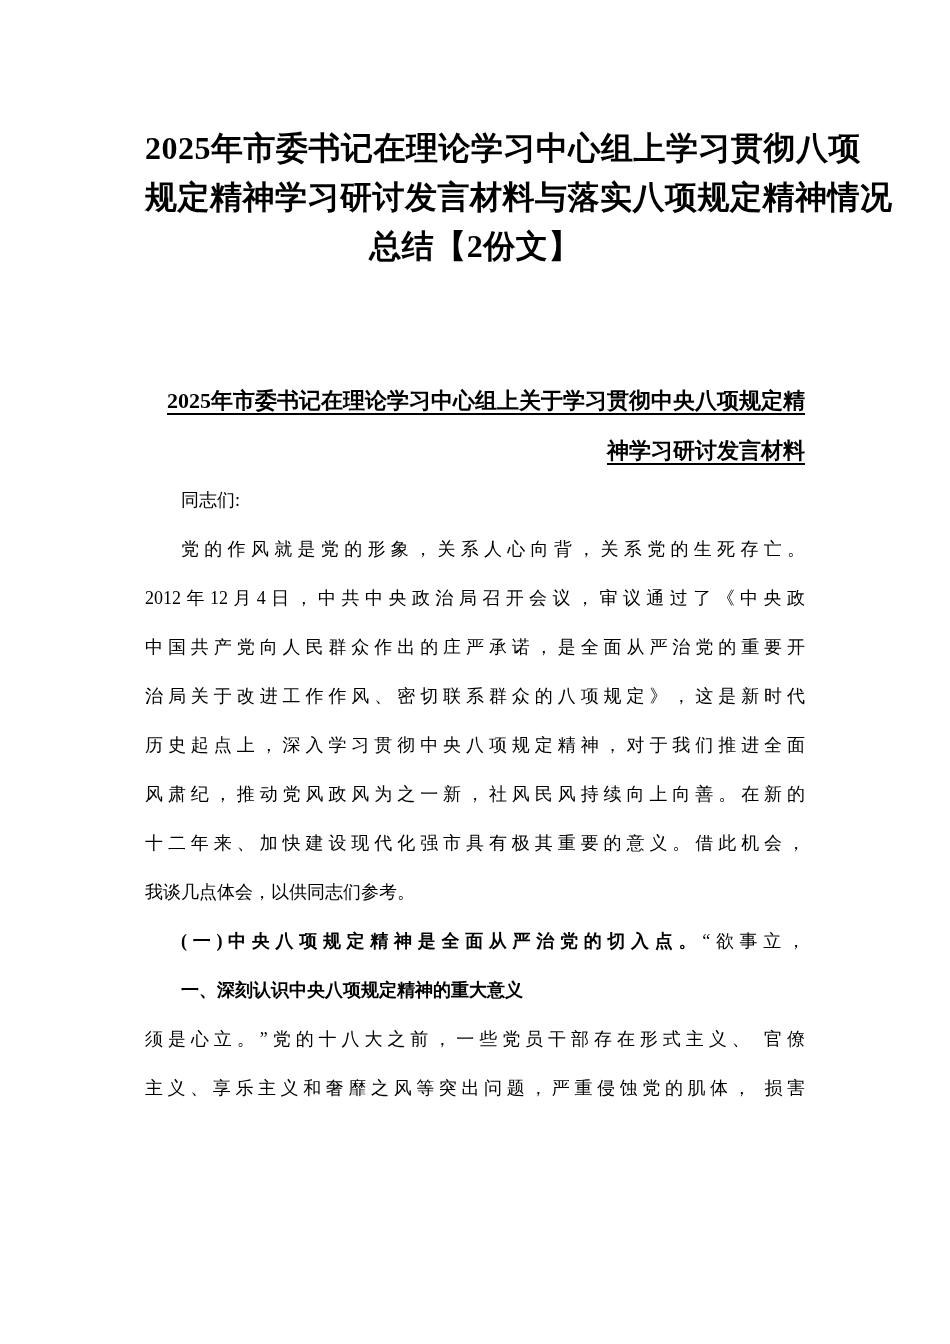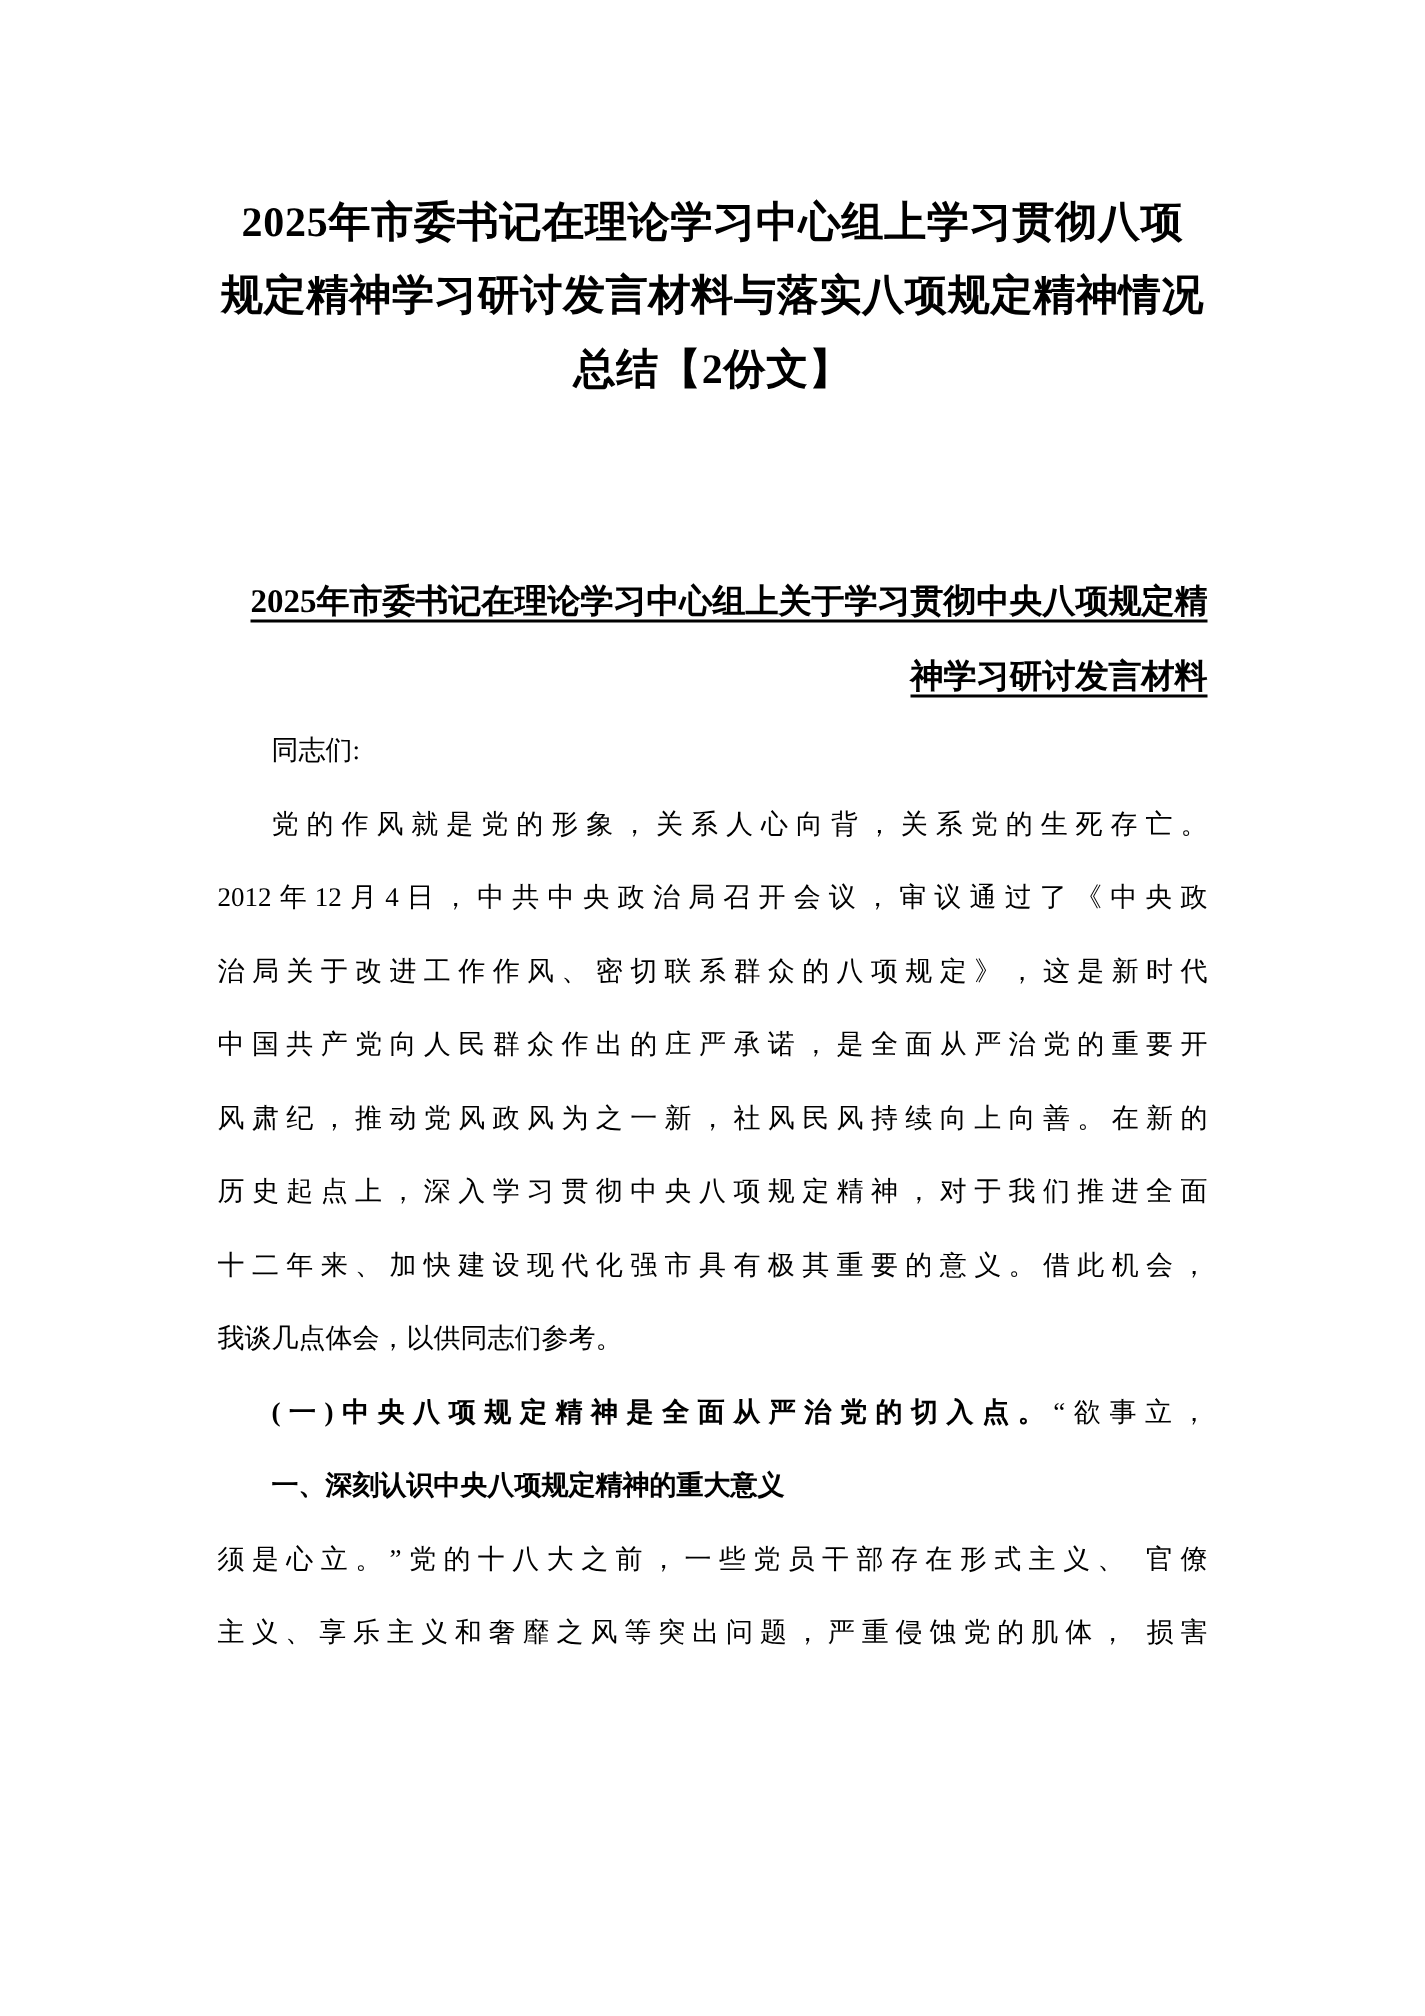--- a/index.html
+++ b/index.html
@@ -11,21 +11,21 @@
     color: #000000;
     font-family: "Liberation Serif", "DejaVu Serif", serif;
     overflow: hidden;
   }
   .content {
     box-sizing: content-box;
     padding: 124px 145px 0 145px;
     width: 660px;
   }
   .title {
-    font-size: 28px;
+    font-size: 32px;
     font-weight: bold;
     line-height: 49px;
     text-align: center;
   }
   .title-line { white-space: nowrap; letter-spacing: 0.5px; }
   .subtitle {
     margin-top: 105px;
     font-size: 22px;
     font-weight: bold;
     line-height: 50px;
@@ -57,24 +57,24 @@
         <div class="title-line">总结【2份文】</div>
       </div>
     <div class="subtitle">
         <div class="subtitle-line"><span class="u">2025年市委书记在理论学习中心组上关于学习贯彻中央八项规定精</span></div>
         <div class="subtitle-line"><span class="u">神学习研讨发言材料</span></div>
       </div>
     <div class="body-text">
         <div class="line indent"><span class="seg">同志们:</span></div>
         <div class="line j indent"><span class="seg">党的作风就是党的形象，关系人心向背，关系党的生死存亡。</span></div>
         <div class="line j"><span class="seg">2012年12月4日，中共中央政治局召开会议，审议通过了《中央政</span></div>
+        <div class="line j"><span class="seg">中国共产党向人民群众作出的庄严承诺，是全面从严治党的重要开</span></div>
         <div class="line j"><span class="seg">治局关于改进工作作风、密切联系群众的八项规定》，这是新时代</span></div>
-        <div class="line j"><span class="seg">中国共产党向人民群众作出的庄严承诺，是全面从严治党的重要开</span></div>
+        <div class="line j"><span class="seg">历史起点上，深入学习贯彻中央八项规定精神，对于我们推进全面</span></div>
         <div class="line j"><span class="seg">风肃纪，推动党风政风为之一新，社风民风持续向上向善。在新的</span></div>
-        <div class="line j"><span class="seg">历史起点上，深入学习贯彻中央八项规定精神，对于我们推进全面</span></div>
         <div class="line j"><span class="seg">十二年来、加快建设现代化强市具有极其重要的意义。借此机会，</span></div>
         <div class="line"><span class="seg">我谈几点体会，以供同志们参考。</span></div>
         <div class="line j indent"><span class="seg bold">(一)中央八项规定精神是全面从严治党的切入点。</span><span class="seg">“欲事立，</span></div>
         <div class="line indent"><span class="seg bold">一、深刻认识中央八项规定精神的重大意义</span></div>
         <div class="line j"><span class="seg">须是心立。”党的十八大之前，一些党员干部存在形式主义、 官僚</span></div>
         <div class="line j"><span class="seg">主义、享乐主义和奢靡之风等突出问题，严重侵蚀党的肌体， 损害</span></div>
       </div>
   </div>
 </div>
 

